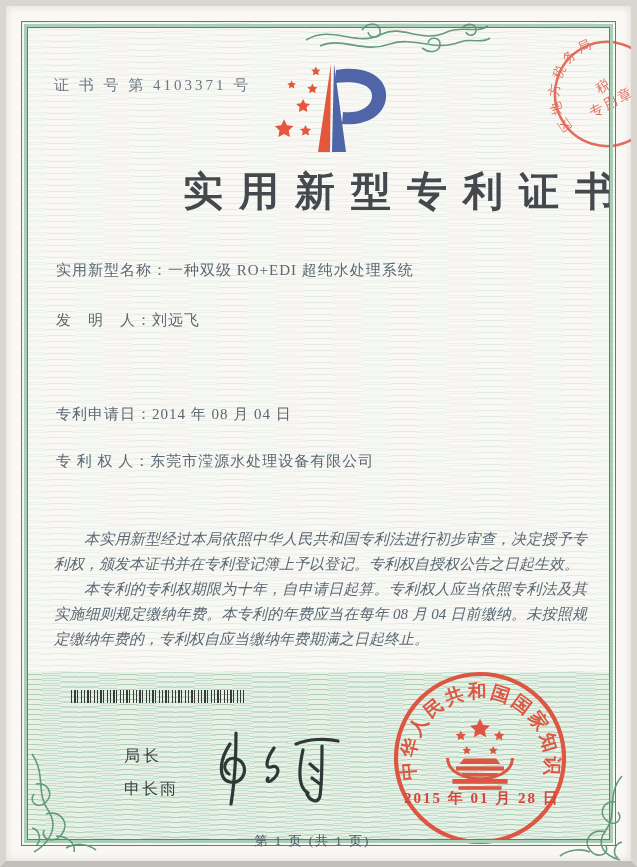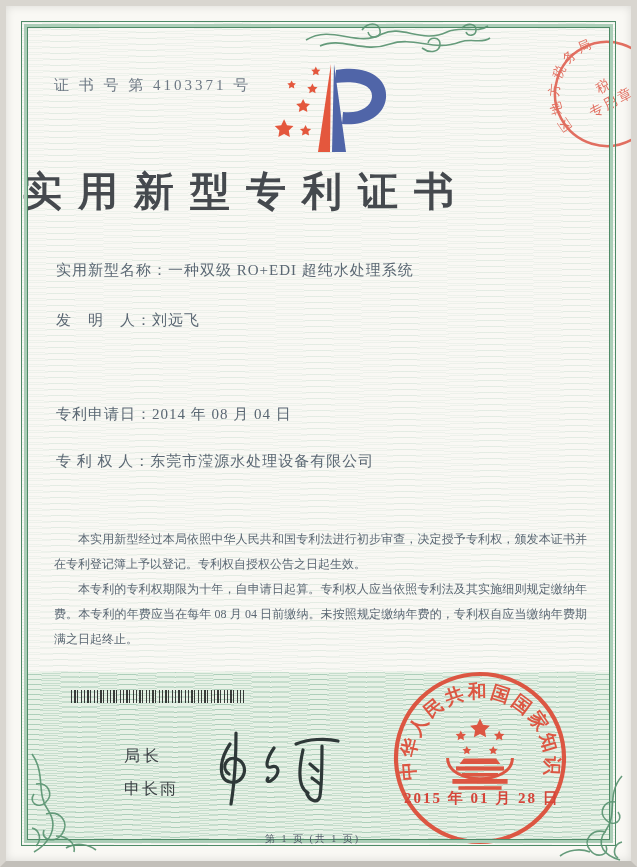--- a/index.html
+++ b/index.html
@@ -34,30 +34,30 @@
       repeating-linear-gradient(-3deg, rgba(110,170,138,.28) 0 1px, transparent 1px 5px);
   }
 
   .cert-no{
     position:absolute;left:48px;top:70px;z-index:3;
     font-size:15px;letter-spacing:3px;color:#6d7884;text-align:right;
   }
   .logo{position:absolute;left:252px;top:52px;z-index:3;}
   .title{
     position:absolute;left:0;right:0;top:158px;z-index:3;
-    text-align:left;font-size:40px;font-weight:bold;color:#45494e;
+    text-align:right;font-size:40px;font-weight:bold;color:#45494e;
     letter-spacing:16px;text-indent:16px;
   }
   .field{
     position:absolute;left:50px;z-index:3;
     font-size:15px;color:#5a6773;letter-spacing:1px;white-space:nowrap;
   }
   .paras{
     position:absolute;left:48px;right:44px;top:521px;z-index:3;
-    font-size:12px;color:#5a6773;line-height:25px;text-align:justify;
+    font-size:15px;color:#5a6773;line-height:25px;text-align:justify;font-style:italic;
   }
   .paras p{margin:0;text-indent:2em;}
 
   .barcode{
     position:absolute;left:65px;top:684px;width:173px;height:13px;z-index:3;opacity:.85;
     background-image:repeating-linear-gradient(90deg,
       #1c1c1c 0 1px, transparent 1px 3px,
       #1c1c1c 3px 5px, transparent 5px 6px,
       #1c1c1c 6px 7px, transparent 7px 10px,
       #1c1c1c 10px 11px, transparent 11px 13px);
@@ -67,21 +67,21 @@
   .director .name{margin-top:12px;letter-spacing:2px;}
   .signature{position:absolute;left:198px;top:722px;z-index:3;}
 
   .seal{position:absolute;left:384px;top:662px;z-index:3;opacity:.92;}
   .seal-date{
     position:absolute;left:398px;top:783px;z-index:4;
     font-size:15px;font-weight:bold;color:#d5453a;letter-spacing:2px;white-space:nowrap;
   }
   .footer{
     position:absolute;left:0;right:12px;top:826px;z-index:6;text-align:center;
-    font-size:10px;color:#4e5a66;letter-spacing:2px;
+    font-size:13px;color:#4e5a66;letter-spacing:2px;
   }
   .edge-stamp{position:absolute;right:-34px;top:24px;z-index:4;opacity:.85;}
   .ornament{position:absolute;z-index:6;pointer-events:none;}
   .orn-top{left:296px;top:8px;}
   .orn-bl{left:20px;top:738px;}
   .orn-br{left:540px;top:766px;}
 </style>
 </head>
 <body>
 

